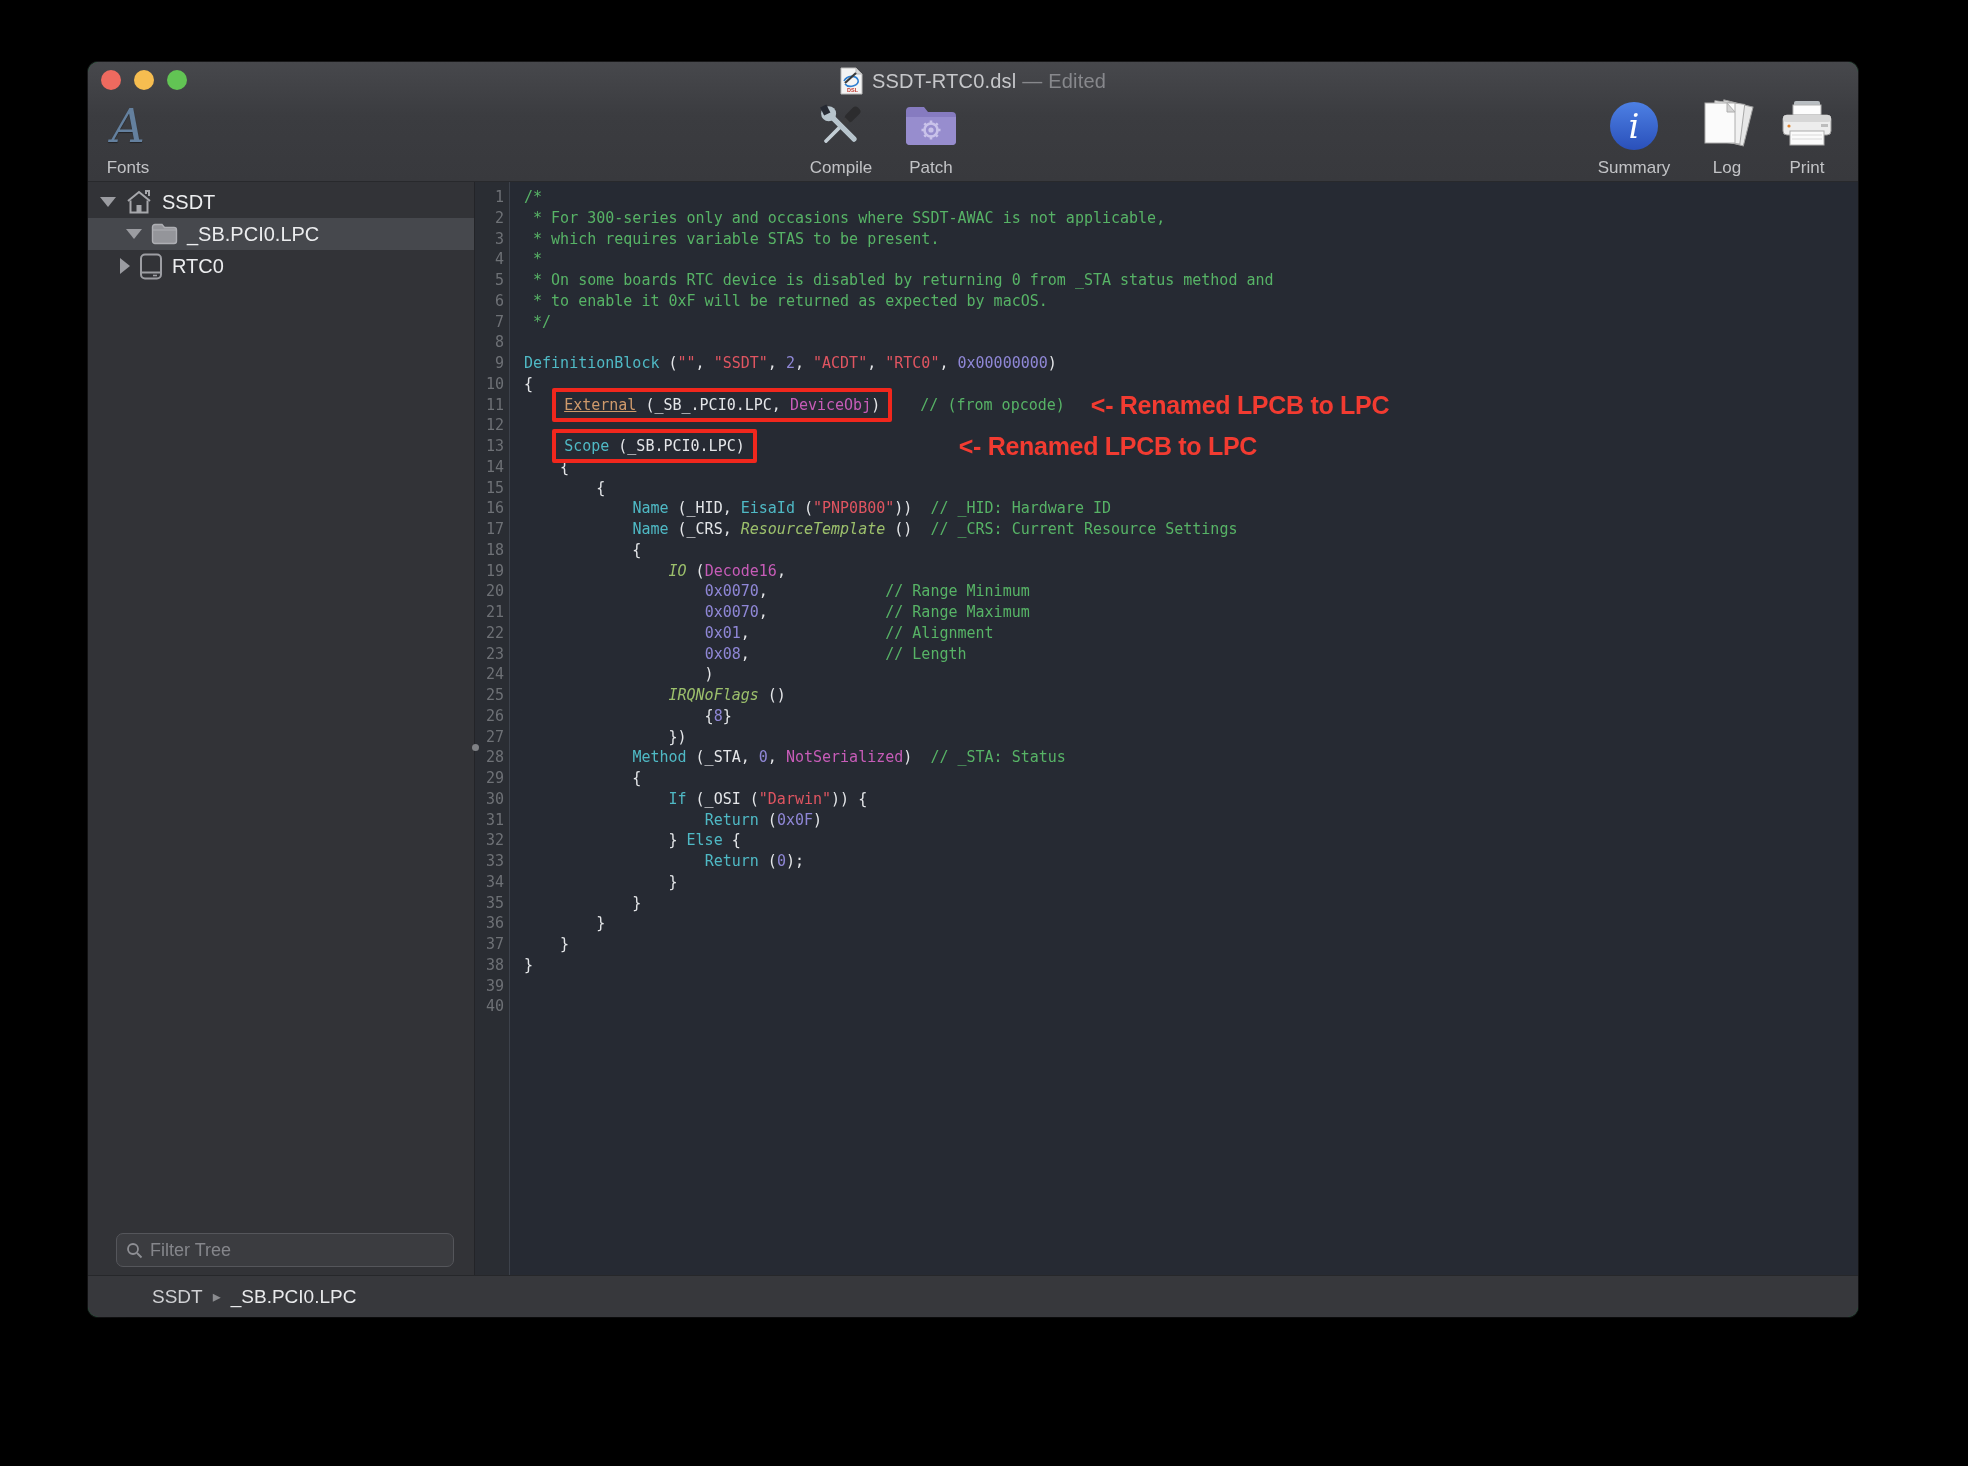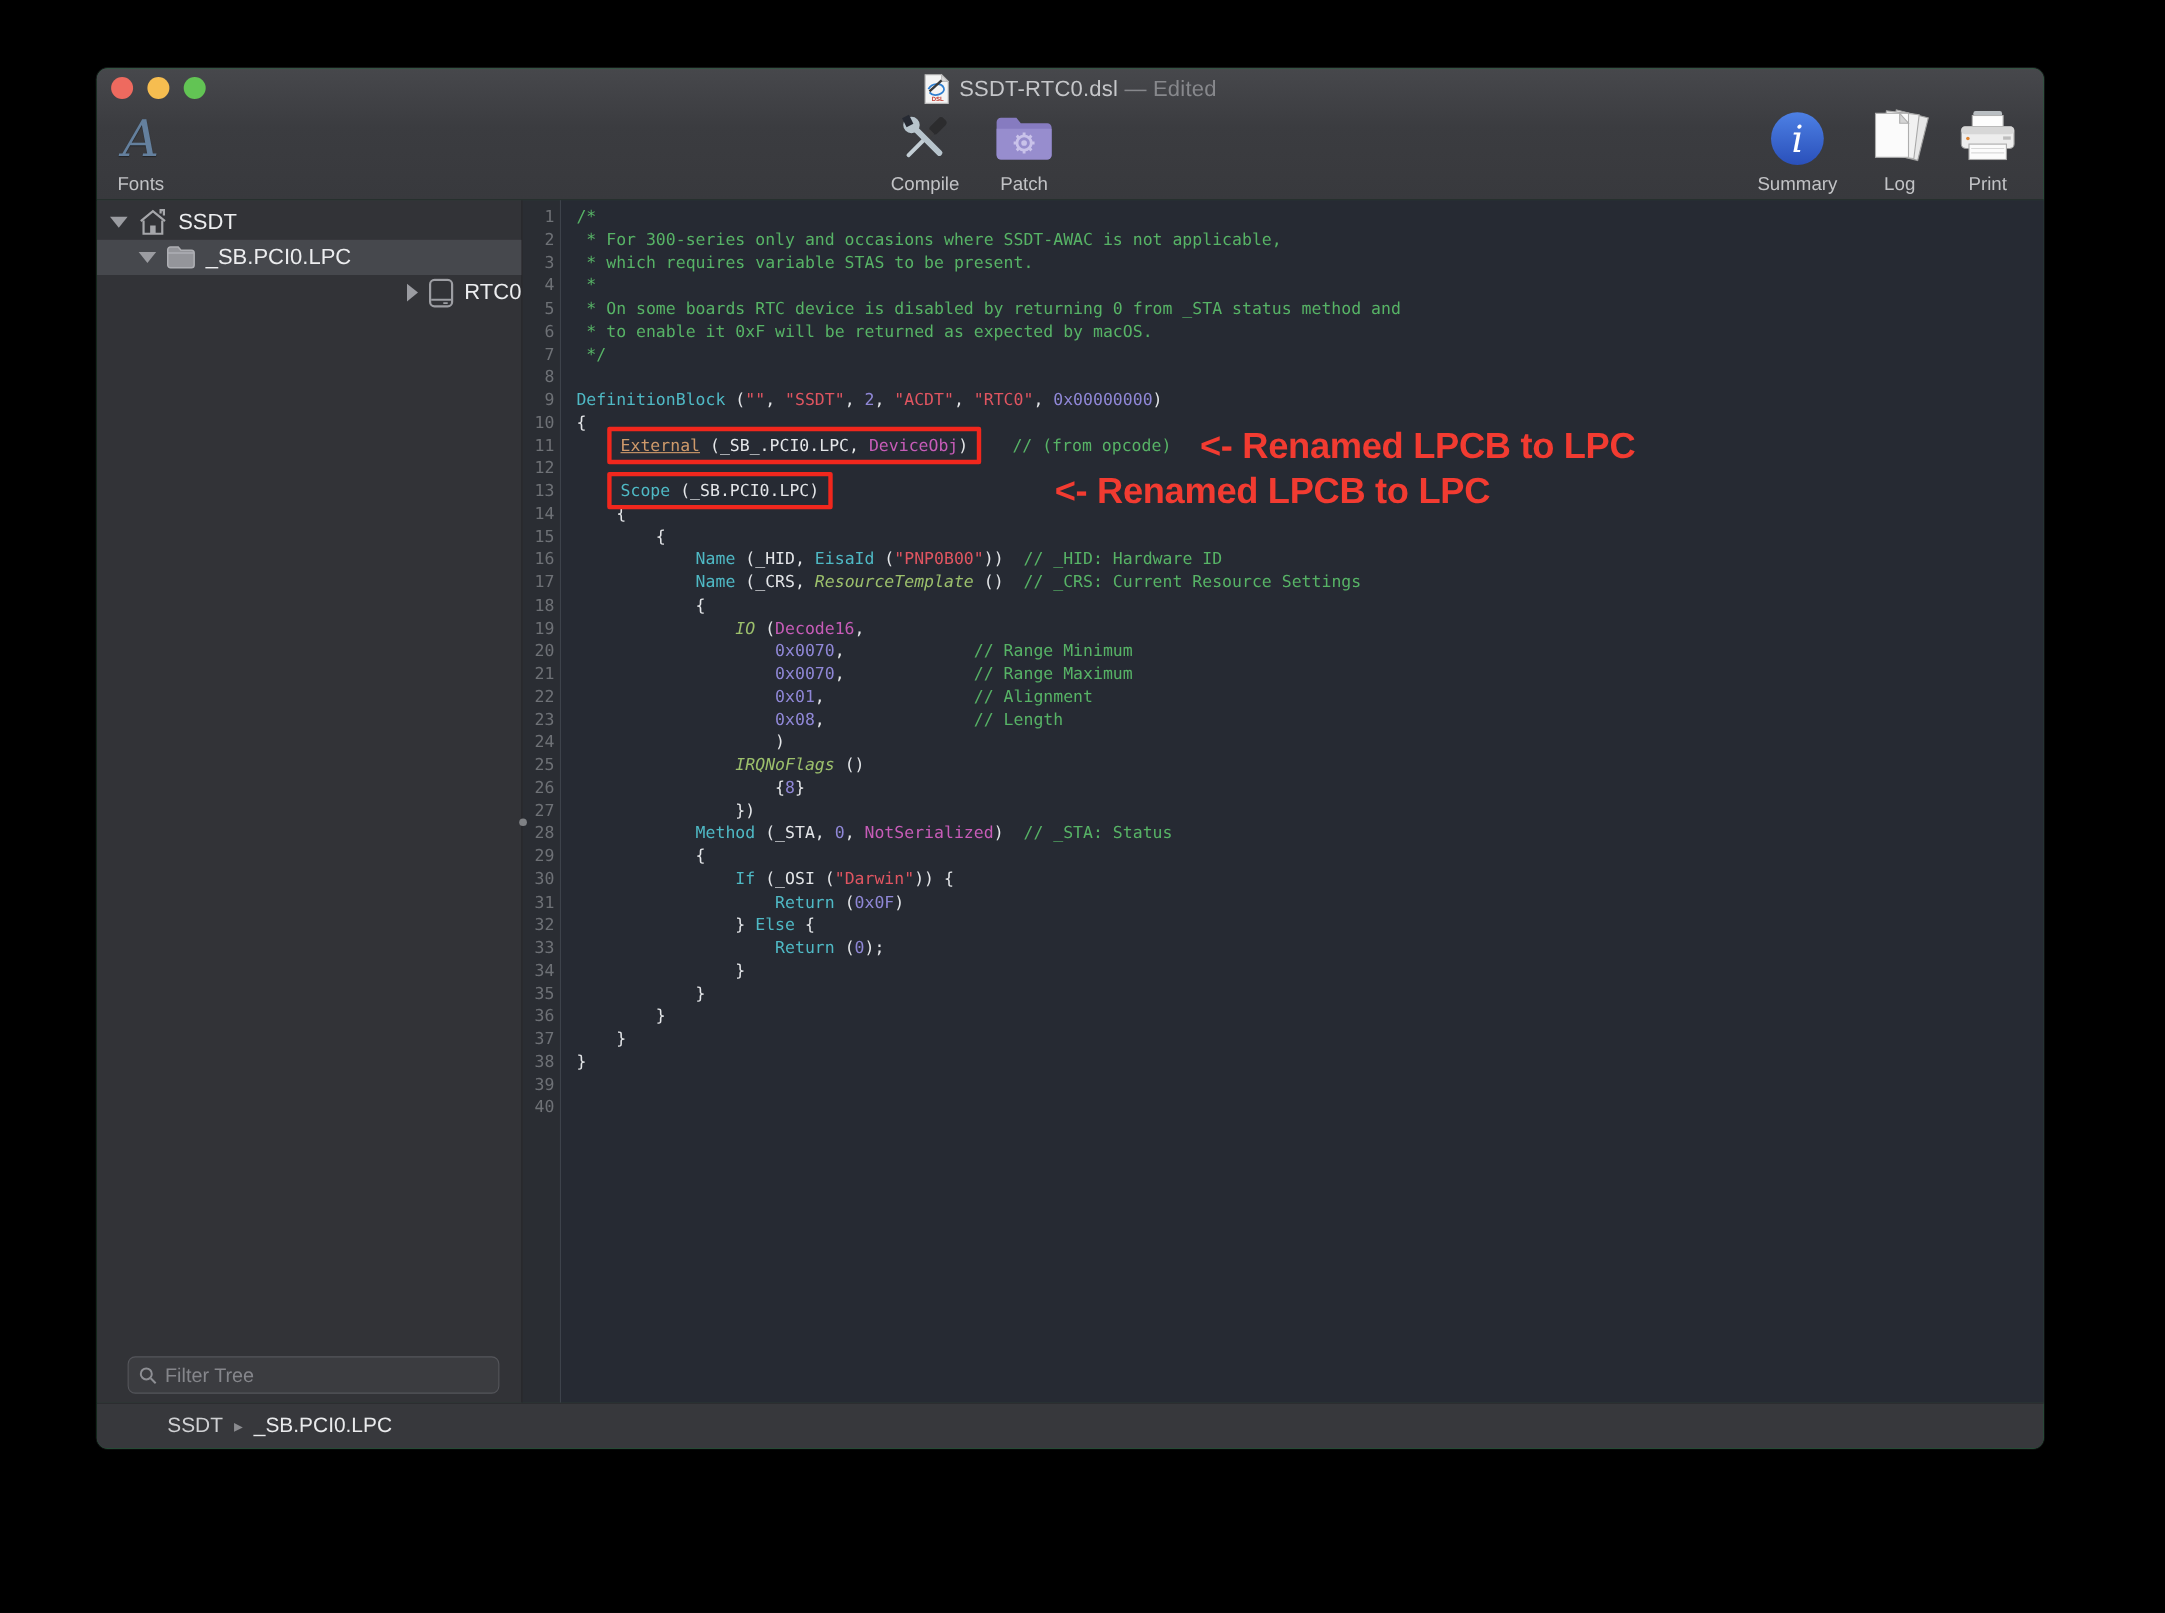--- a/index.html
+++ b/index.html
@@ -73,21 +73,21 @@
   .t-g { color:var(--resource,#9cc06c);font-style:italic; }
   .t-s { color:var(--string,#e05561); }
   .t-n { color:var(--number,#8f87d6); }
   .t-p { color:var(--plain,#e4e6e9); }
 
   .redbox { position:relative; z-index:2; border:4px solid var(--accent-red,#f1271d);
             border-radius:2px; padding:4px 8px; margin:-4px -8px; }
 
   .t-ann, .t-ann2 { display:inline-block; height:20.75px; line-height:20.75px;
             vertical-align:top; position:relative; top:-1px;
-            font-family:"Liberation Sans",sans-serif; font-weight:700; font-size:33px;
+            font-family:"Liberation Sans",sans-serif; font-weight:700; font-size:25px;
             color:var(--annotation-red,#f23b31); letter-spacing:-0.3px; }
   .t-ann  { margin-left:26px; }
   .t-ann2 { margin-left:210px; }
 
   .split-dot { position:absolute; left:384px; top:562px; width:7px; height:7px;
                border-radius:50%; background:#7f8185; z-index:5; }
 
   
   .statusbar { height:42px; flex:0 0 42px; background:#37383c; border-top:1px solid #26272a;
                display:flex; align-items:center; padding-left:64px; gap:10px;
@@ -231,21 +231,21 @@
         <div class="trow sel" style="padding-left:38px;">
           <span class="tri down"></span>
           <span class="ticon">
             <svg width="27" height="22" viewBox="0 0 27 22">
               <path d="M1.5 4 a2.5 2.5 0 0 1 2.5 -2.5 h7 l2.5 3 h9.5 a2.5 2.5 0 0 1 2.5 2.5 v11 a2.5 2.5 0 0 1 -2.5 2.5 h-19 a2.5 2.5 0 0 1 -2.5 -2.5 z" fill="#94959a" stroke="#aeafb4" stroke-width="1.4"></path>
               <path d="M1.5 7 h24" stroke="#aeafb4" stroke-width="1.2"></path>
             </svg>
           </span>
           <span>_SB.PCI0.LPC</span>
         </div>
-        <div class="trow" style="padding-left:32px;justify-content:flex-end;">
+        <div class="trow" style="padding-left:32px;">
           <span class="tri right"></span>
           <span class="ticon">
             <svg width="24" height="27" viewBox="0 0 24 27" fill="none" stroke="#9d9ea3" stroke-width="2">
               <rect x="2" y="1.5" width="20" height="24" rx="4"></rect>
               <path d="M3 19.5 h18"></path>
               <path d="M14 22.5 h4" stroke-width="1.6"></path>
             </svg>
           </span>
           <span>RTC0</span>
         </div>

